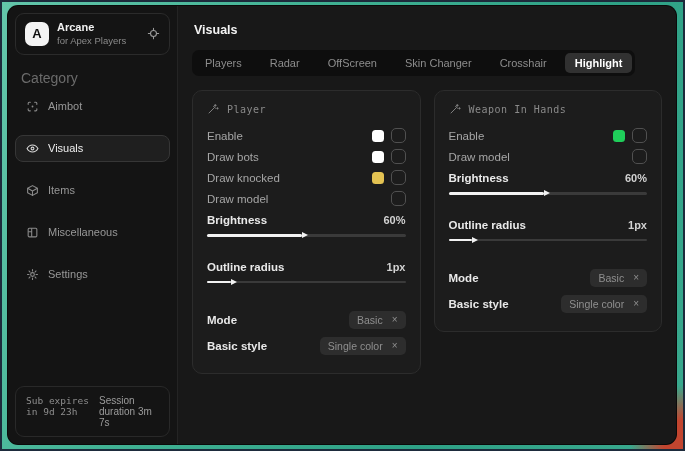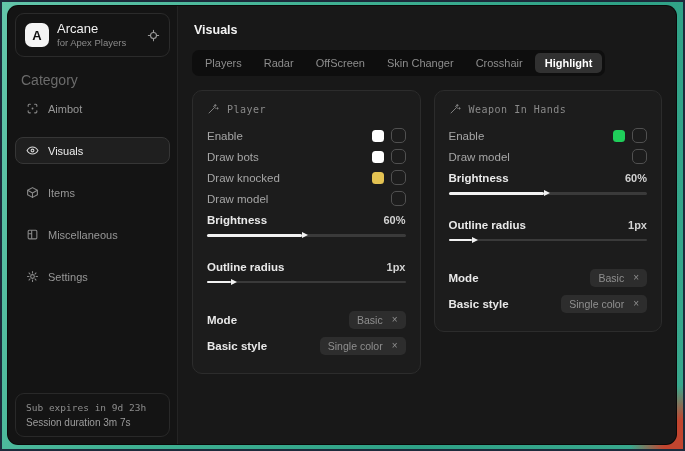--- a/index.html
+++ b/index.html
@@ -29,49 +29,49 @@
   .brand-card {
     border:1px solid #2b2b2b; border-radius:9px; padding:7px 9px;
     display:flex; align-items:center; gap:8px;
   }
   .logo {
     width:24px; height:24px; border-radius:7px; background:#f4f4f4;
     color:#111; font-weight:bold; font-size:13px;
     display:flex; align-items:center; justify-content:center;
   }
   .brand-text { display:flex; flex-direction:column; line-height:1.25; }
-  .brand-name { font-size:13px; font-weight:400; color:#f1f1f1; }
+  .brand-name { font-size:11px; font-weight:700; color:#f1f1f1; }
   .brand-sub  { font-size:9.5px; color:#8b8b8b; }
   .brand-action { margin-left:auto; color:#9a9a9a; display:flex; }
 
   .category-label { margin:15px 6px 7px; font-size:14px; color:#6b6b6b; }
 
   .nav { display:flex; flex-direction:column; gap:15px; }
   .nav-item {
     height:27px; border-radius:8px; border:1px solid transparent;
     display:flex; align-items:center; gap:9px; padding:0 10px;
     font-size:11px; color:#979797; cursor:pointer;
   }
   .nav-item.active { background:#1f1f1f; border-color:#363636; color:#ededed; }
   .nav-icon { display:flex; color:inherit; opacity:.9; }
   .icon-svg { width:13px; height:13px; display:block; }
 
   .side-footer {
     margin-top:auto; border:1px solid #292929; border-radius:9px;
-    padding:8px 10px; display:flex; flex-direction:column; gap:4px;
+    padding:8px 10px; display:flex; flex-direction:row; gap:4px;
   }
   .expires { font-family:"DejaVu Sans Mono", monospace; font-size:9.5px; color:#8d8d8d; }
   .session { font-size:10px; color:#9c9c9c; }
 
   
   .main { flex:1; background:#181818; padding:12px 14px; overflow:hidden; }
   .page-title { font-size:12.5px; font-weight:700; color:#f3f3f3; margin:5px 0 13px 2px; }
 
   .tabbar {
-    display:inline-flex; gap:2px; background:#0e0e0e; border-radius:7px; padding:3px;
+    display:inline-flex; gap:8px; background:#0e0e0e; border-radius:7px; padding:3px;
   }
   .tab {
     padding:4px 10px; border-radius:5px; font-size:11px; color:#8d8d8d; cursor:pointer;
     white-space:nowrap;
   }
   .tab.active { background:#313131; color:#ffffff; font-weight:600;text-align:right; }
 
   .panels { display:flex; gap:13px; margin-top:14px; align-items:flex-start; }
   .card {
     width:233px; background:#1c1c1c; border:1px solid #2c2c2c; border-radius:10px;

